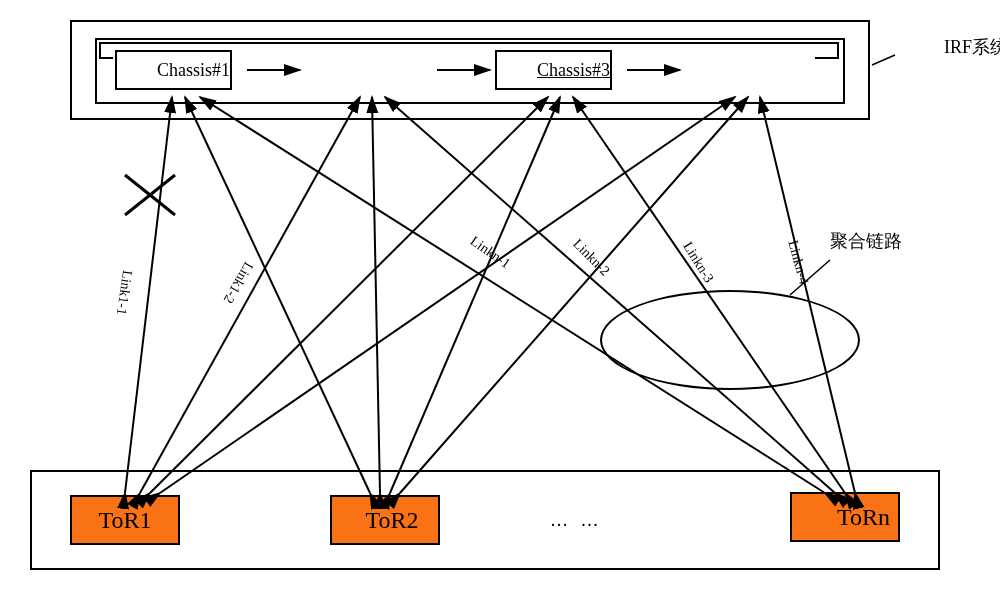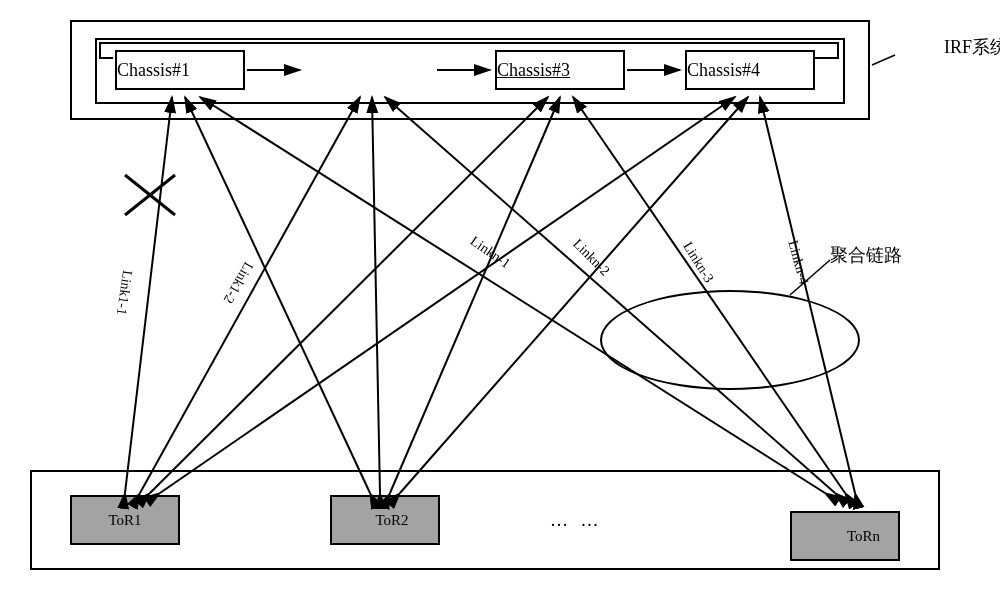--- a/index.html
+++ b/index.html
@@ -27,70 +27,70 @@
       position: absolute;
       left: 95px;
       top: 38px;
       width: 750px;
       height: 66px;
       border: 2px solid #000;
       background: #fff;
     }
     .chassis {
       position: absolute;
-      width: 130px;
+      width: 117px;
       height: 40px;
       border: 2px solid #000;
       background: #fff;
       display: flex;
       align-items: center;
-      justify-content: flex-start;
+      justify-content: flex-end;
       font-size: 18px;
     }
     .chassis-1 { left: 115px; top: 50px; }
     .chassis-2 { left: 305px; top: 50px; }
     .chassis-3 { left: 495px; top: 50px; text-decoration: underline; }
     .chassis-4 { left: 685px; top: 50px; }
     .tor-outer {
       position: absolute;
       left: 30px;
       top: 470px;
       width: 910px;
       height: 100px;
       border: 2px solid #000;
       background: #fff;
     }
     .tor-box {
       position: absolute;
       width: 110px;
       height: 50px;
       border: 2px solid #000;
-      background: #a3a3a3;
+      background: #f97316;
       display: flex;
       align-items: center;
       justify-content: center;
-      font-size: 15px;
+      font-size: 24px;
     }
     .tor-1 { left: 70px; top: 495px; }
     .tor-2 { left: 330px; top: 495px; padding-left: 14px; }
-    .tor-n { left: 790px; top: 511px; padding-left: 37px; }
+    .tor-n { left: 790px; top: 492px; padding-left: 37px; }
     .dots {
       position: absolute;
       left: 550px;
       top: 510px;
       font-size: 18px;
       letter-spacing: 4px;
     }
     .label {
       position: absolute;
       font-size: 18px;
       white-space: nowrap;
     }
     .label-irf { left: 944px; top: 35px; }
-    .label-agg { left: 830px; top: 243px; }
+    .label-agg { left: 830px; top: 229px; }
     .link-label {
       position: absolute;
       font-size: 14px;
       writing-mode: vertical-rl;
       text-orientation: mixed;
     }
     svg.overlay {
       position: absolute;
       inset: 0;
       width: 1000px;
@@ -114,23 +114,20 @@
 <div class="diagram">
 
   <div class="irf-outer"></div>
   <div class="irf-inner"></div>
 
   <div class="chassis chassis-1">
     <span>Chassis#1</span>
   </div>
   <div class="chassis chassis-3">
     <span>Chassis#3</span>
-  </div>
-  <div class="chassis chassis-4">
-    <span>Chassis#4</span>
   </div>
 
   <div class="label label-irf">IRF系统</div>
 
   <div class="tor-outer"></div>
   <div class="tor-box tor-1">
     <span>ToR1</span>
   </div>
   <div class="tor-box tor-2">
     <span>ToR2</span>

